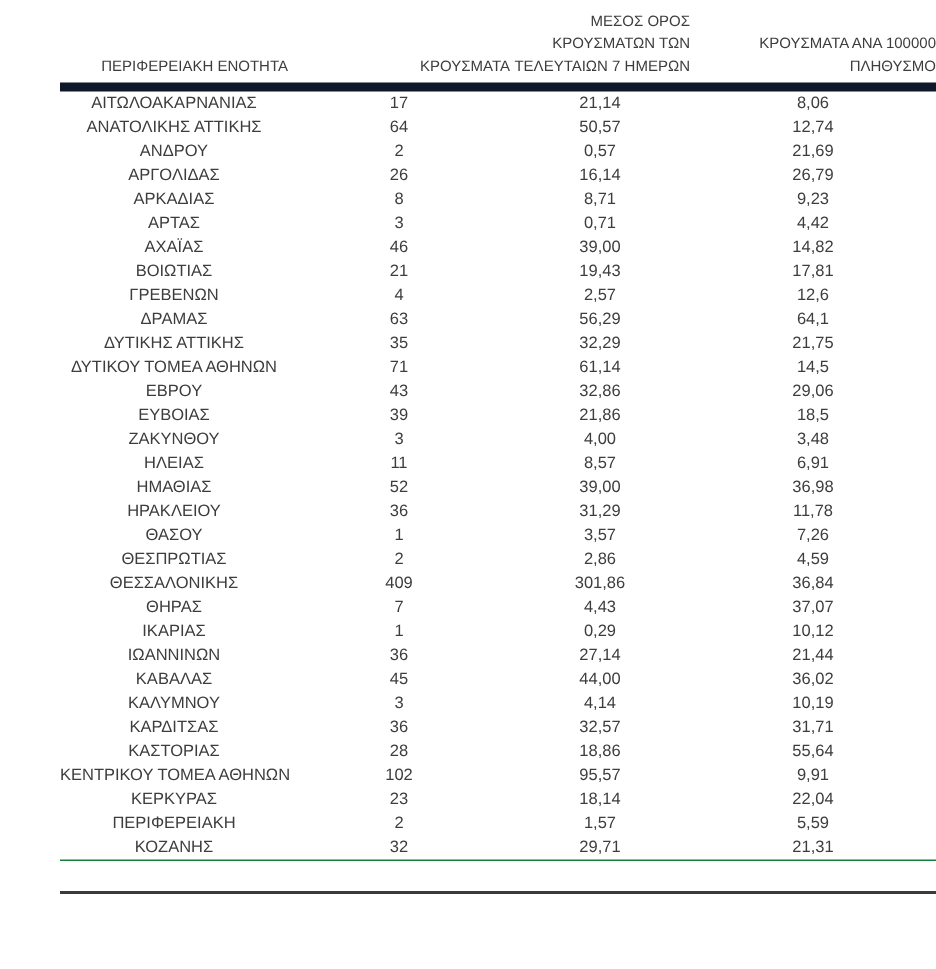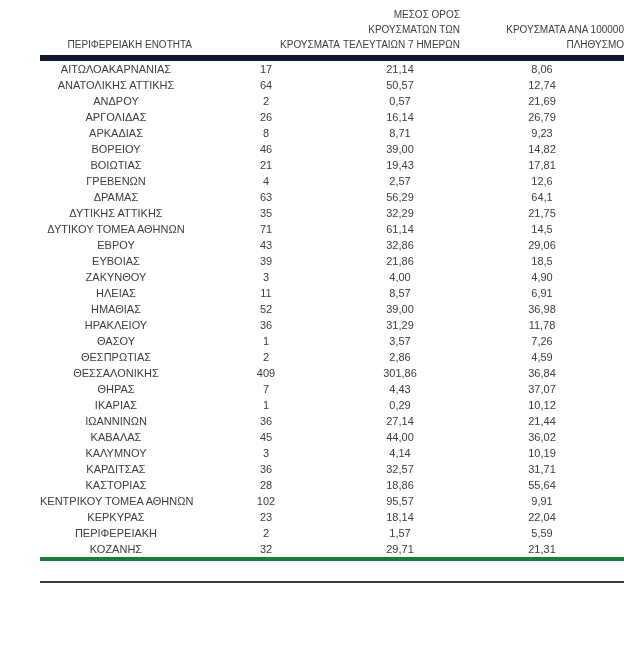--- a/index.html
+++ b/index.html
@@ -47,21 +47,21 @@
     font-size: 11px;
     height: 16px;
     line-height: 16px;
     text-align: center;
     vertical-align: middle;
     white-space: nowrap;
     padding: 0;
     color: #3d3d3d;
   }
   tbody tr:last-child td {
-    border-bottom: 4px solid #15803d;
+    border-bottom: 1px solid #15803d;
   }
   .final-rule {
     width: 584px;
     height: 0;
     border-top: 2px solid #3a3a3a;
     margin-top: 20px;
   }
 </style>
 </head>
 <body>
@@ -111,21 +111,27 @@
             <td>16,14</td>
             <td>26,79</td>
           </tr>
           <tr>
             <td>ΑΡΚΑΔΙΑΣ</td>
             <td>8</td>
             <td>8,71</td>
             <td>9,23</td>
           </tr>
           <tr>
-            <td>ΒΟΡΕΙΟΥ</td>
+            <td>ΑΡΤΑΣ</td>
+            <td>3</td>
+            <td>0,71</td>
+            <td>4,42</td>
+          </tr>
+          <tr>
+            <td>ΑΧΑΪΑΣ</td>
             <td>46</td>
             <td>39,00</td>
             <td>14,82</td>
           </tr>
           <tr>
             <td>ΒΟΙΩΤΙΑΣ</td>
             <td>21</td>
             <td>19,43</td>
             <td>17,81</td>
           </tr>
@@ -162,21 +168,21 @@
           <tr>
             <td>ΕΥΒΟΙΑΣ</td>
             <td>39</td>
             <td>21,86</td>
             <td>18,5</td>
           </tr>
           <tr>
             <td>ΖΑΚΥΝΘΟΥ</td>
             <td>3</td>
             <td>4,00</td>
-            <td>4,90</td>
+            <td>3,48</td>
           </tr>
           <tr>
             <td>ΗΛΕΙΑΣ</td>
             <td>11</td>
             <td>8,57</td>
             <td>6,91</td>
           </tr>
           <tr>
             <td>ΗΜΑΘΙΑΣ</td>
             <td>52</td>

